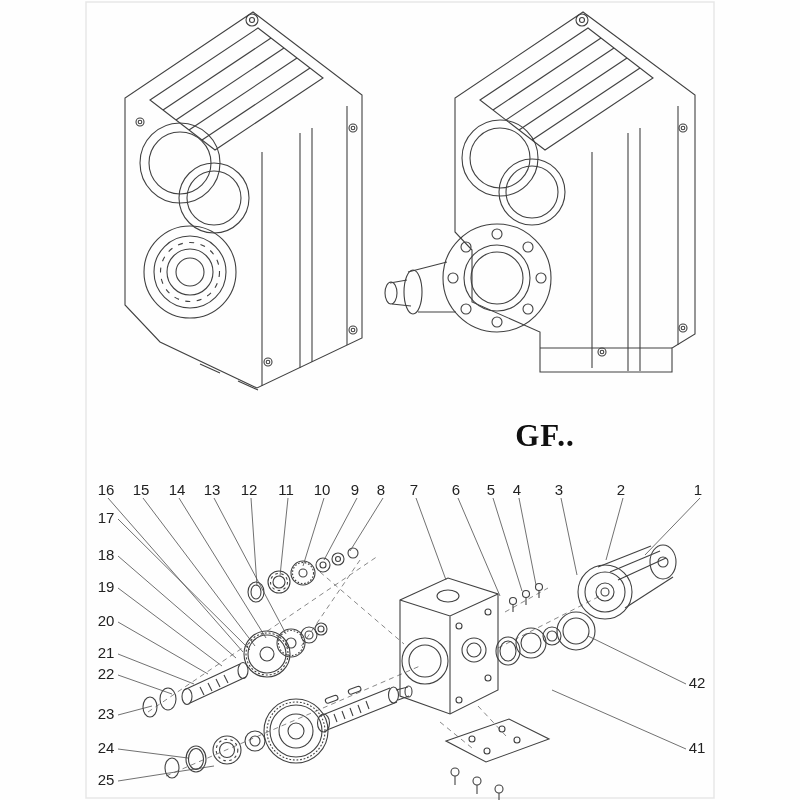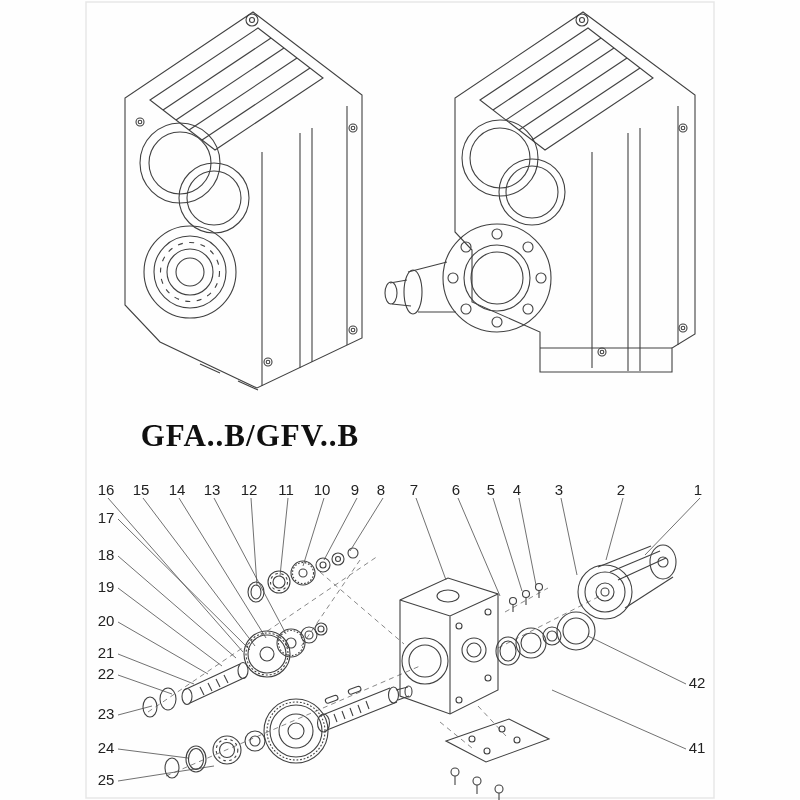--- a/index.html
+++ b/index.html
@@ -299,15 +299,15 @@
       <text x="106" y="679">22</text>
       <text x="106" y="719">23</text>
       <text x="106" y="753">24</text>
       <text x="106" y="785">25</text>
 
       <text x="697" y="688">42</text>
       <text x="697" y="753">41</text>
     </g>
   </svg>
 
-  <div class="model-label left">GFA..B/GFV..B</div>
+  <div class="model-label right">GF..</div>
 
 </div>
 
 </body></html>

